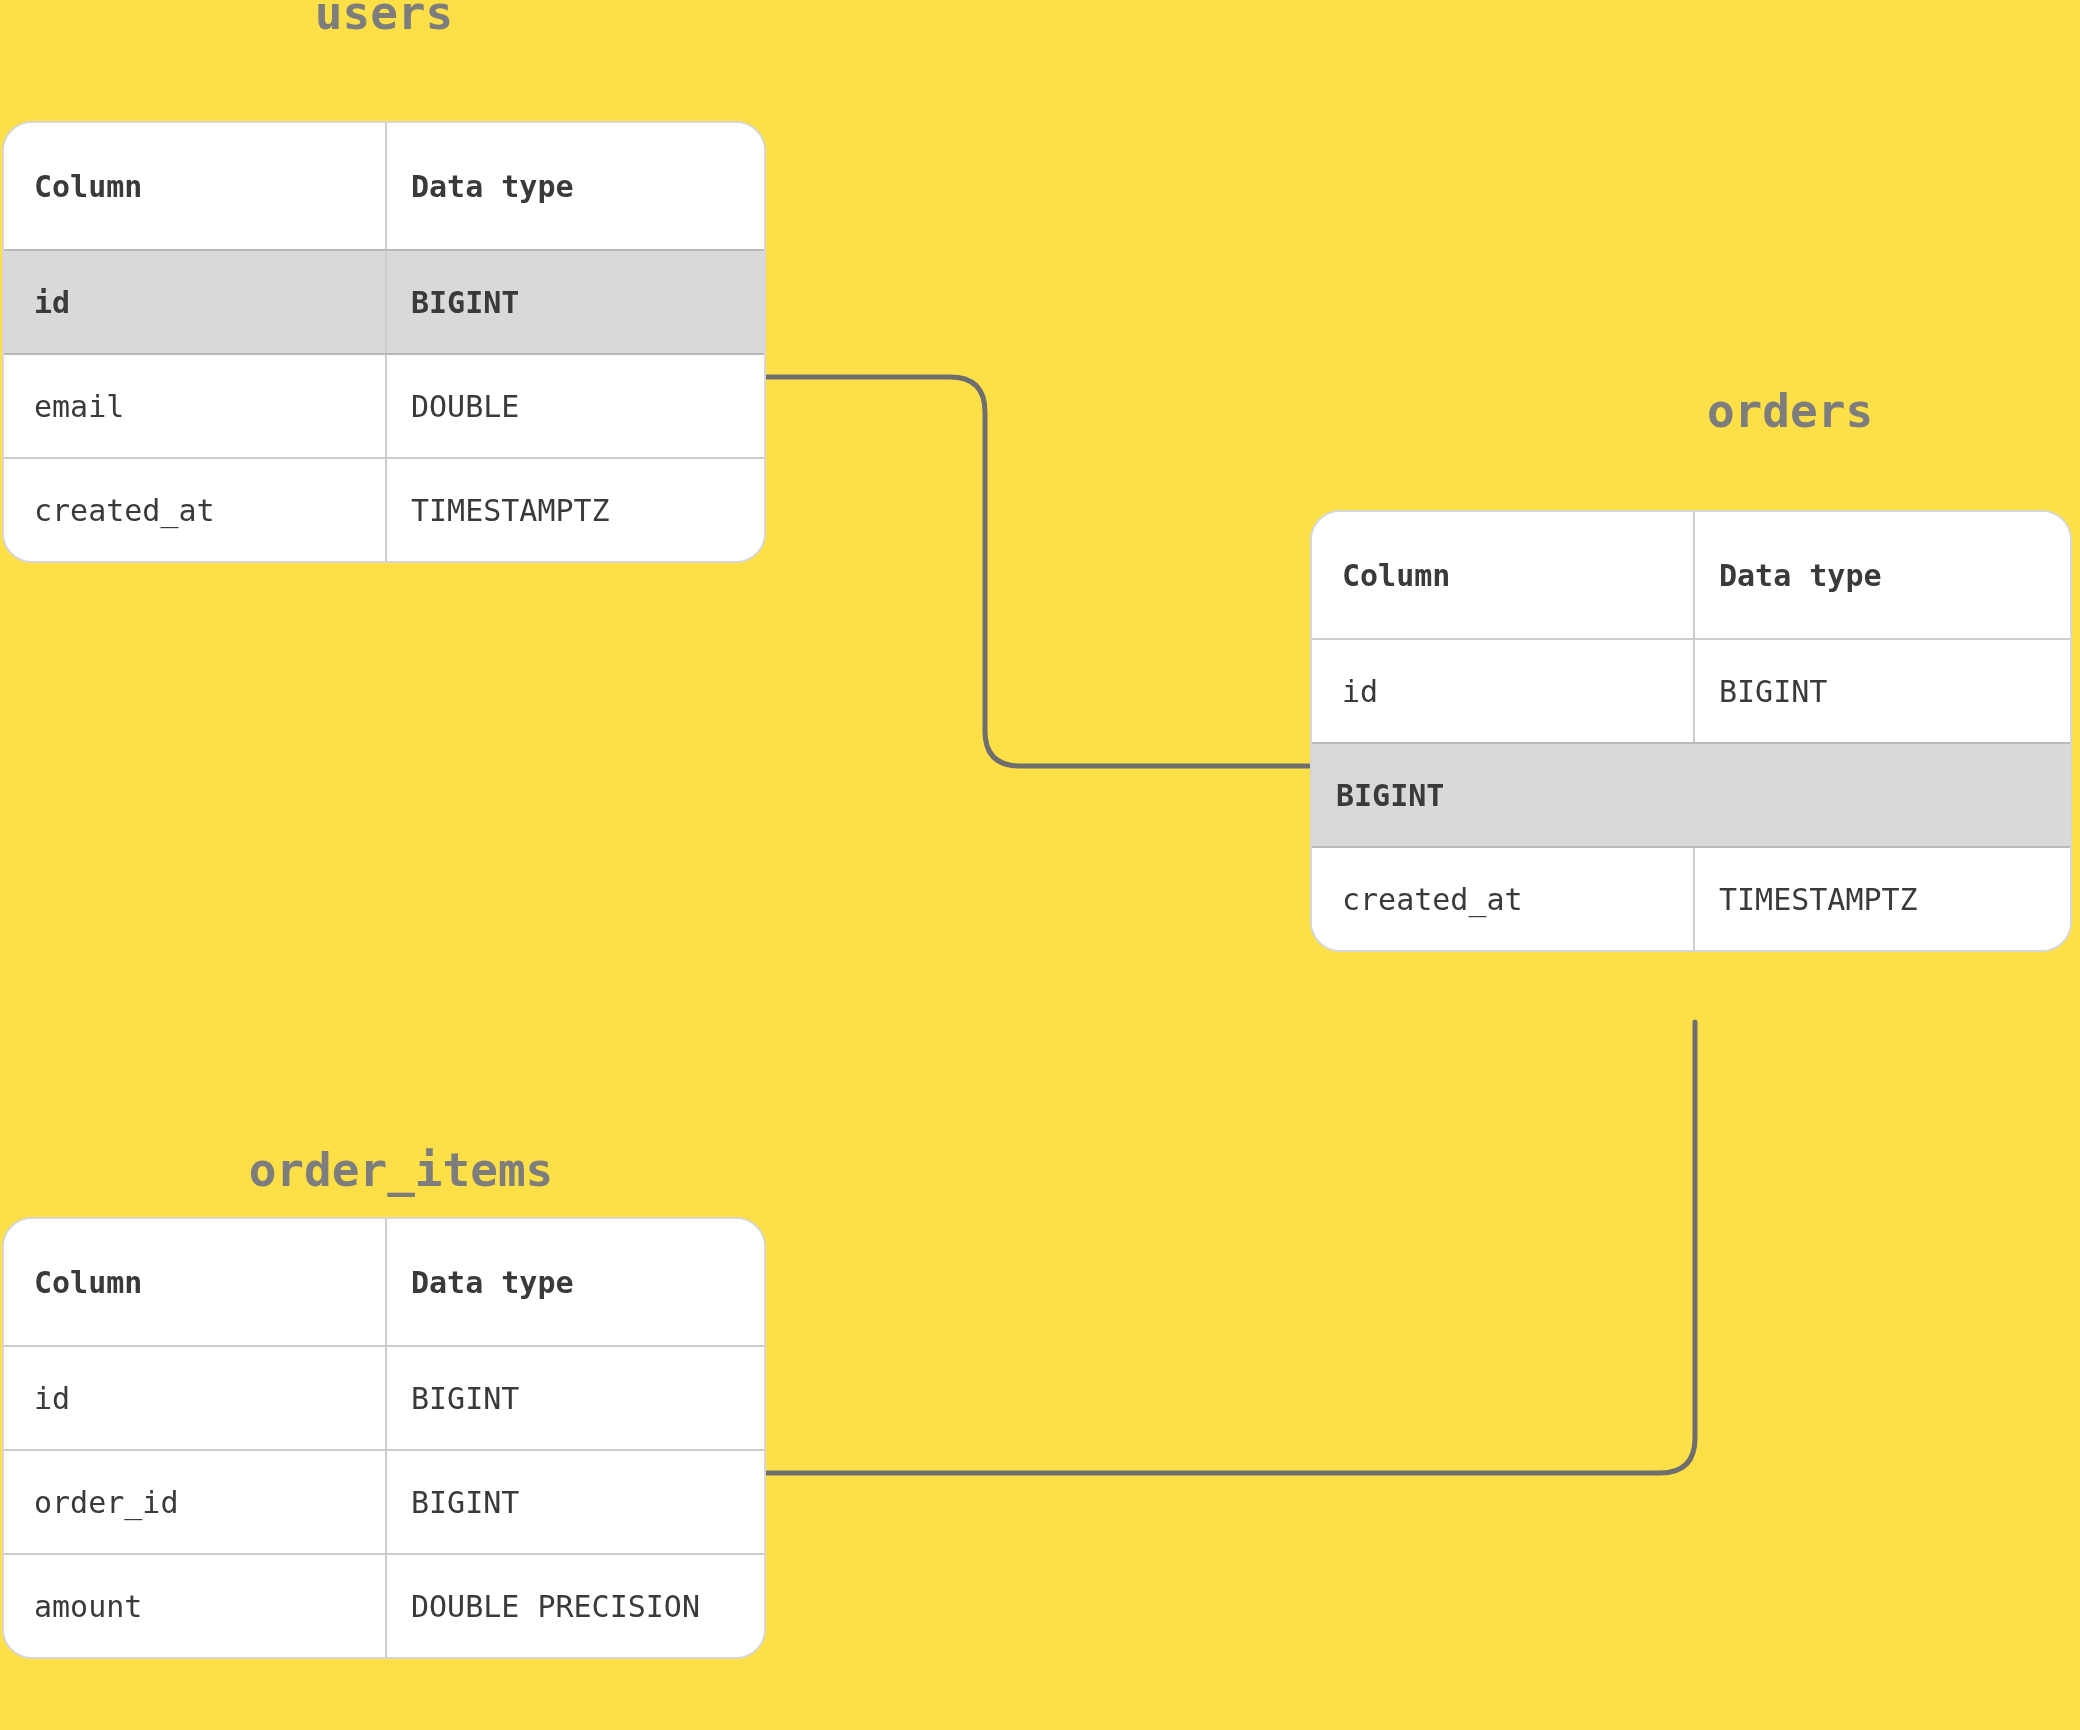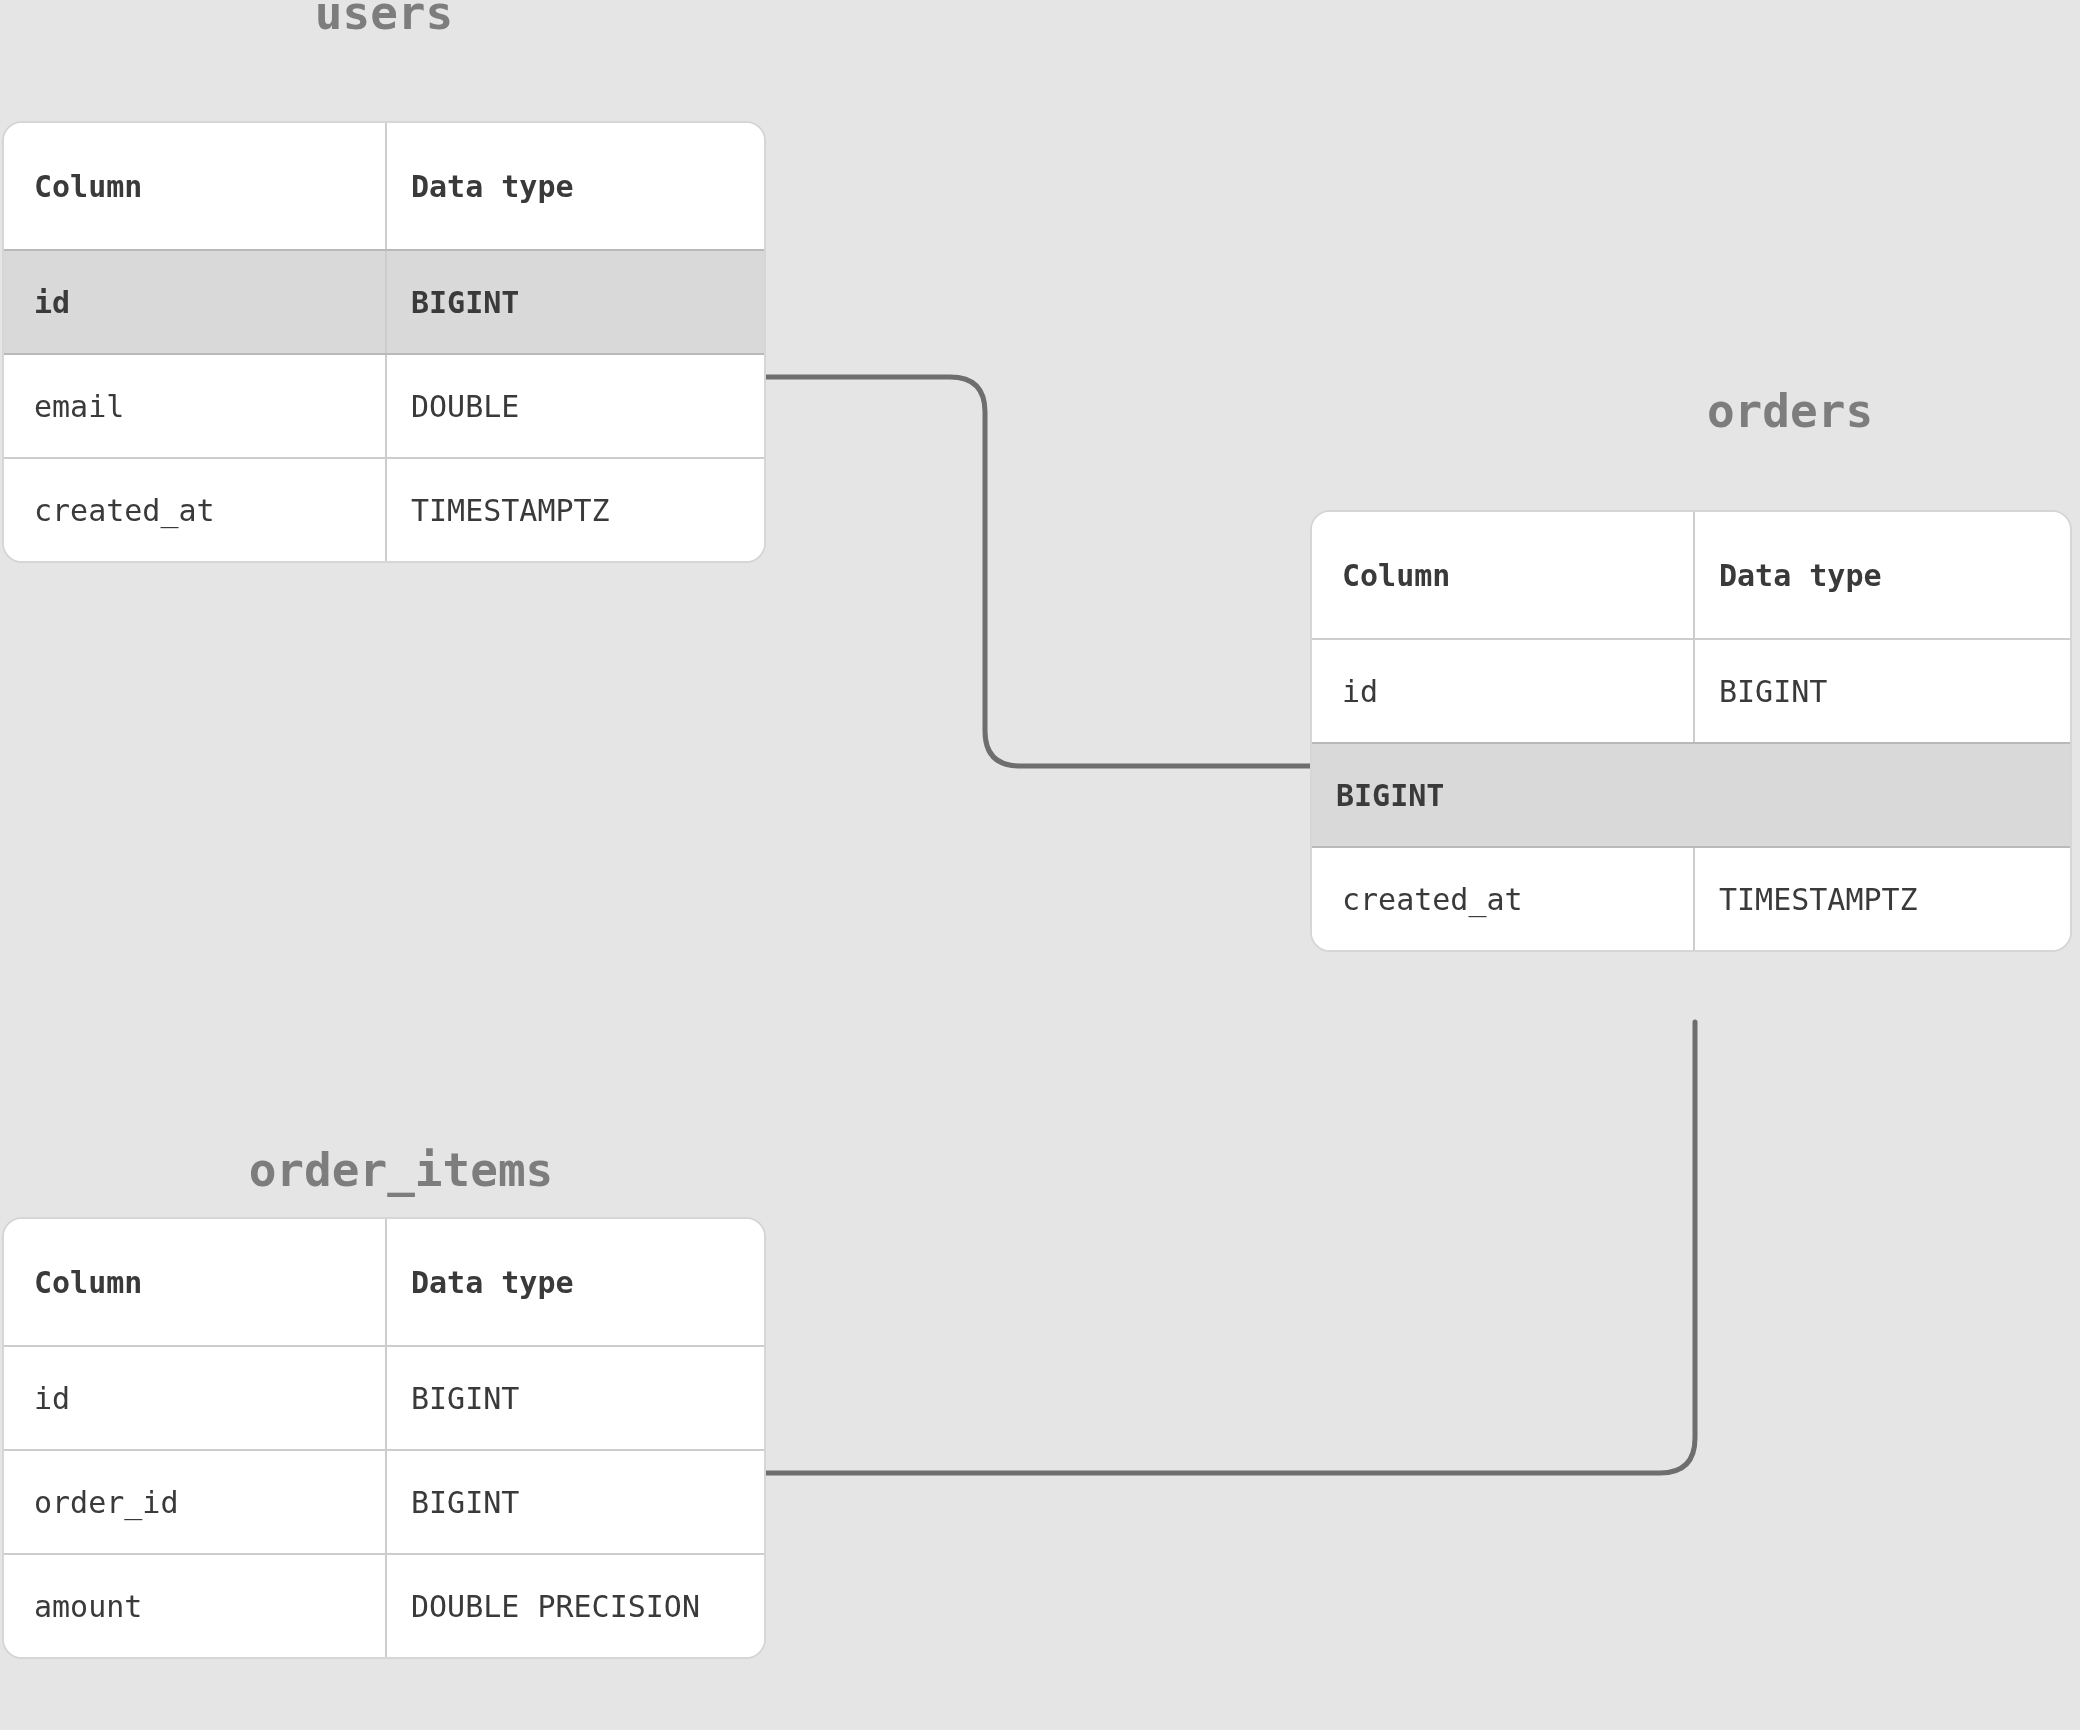--- a/index.html
+++ b/index.html
@@ -5,21 +5,21 @@
   html, body {
     margin: 0;
     padding: 0;
     background: #000000;
   }
   * { box-sizing: border-box; }
   .canvas {
     position: relative;
     width: 2080px;
     height: 1730px;
-    background: #e5e5e5;
+    background: #fde047;
     overflow: hidden;
     font-family: "DejaVu Sans Mono", "Liberation Mono", monospace;
   }
   .connector-layer {
     position: absolute;
     left: 0; top: 0;
     width: 2080px;
     height: 1730px;
   }
   .table-title {
@@ -28,21 +28,21 @@
     font-size: 46px;
     line-height: 1;
     font-weight: 700;
     color: #7d7d7d;
     white-space: nowrap;
   }
   .card {
     position: absolute;
     background: #ffffff;
     border: 2px solid #d6d6d6;
-    border-radius: 20px;
+    border-radius: 30px;
     overflow: hidden;
   }
   .row {
     display: flex;
     height: 104px;
     background: #ffffff;
     border-top: 2px solid #cdcdcd;
   }
   .row.header {
     height: 126px;

